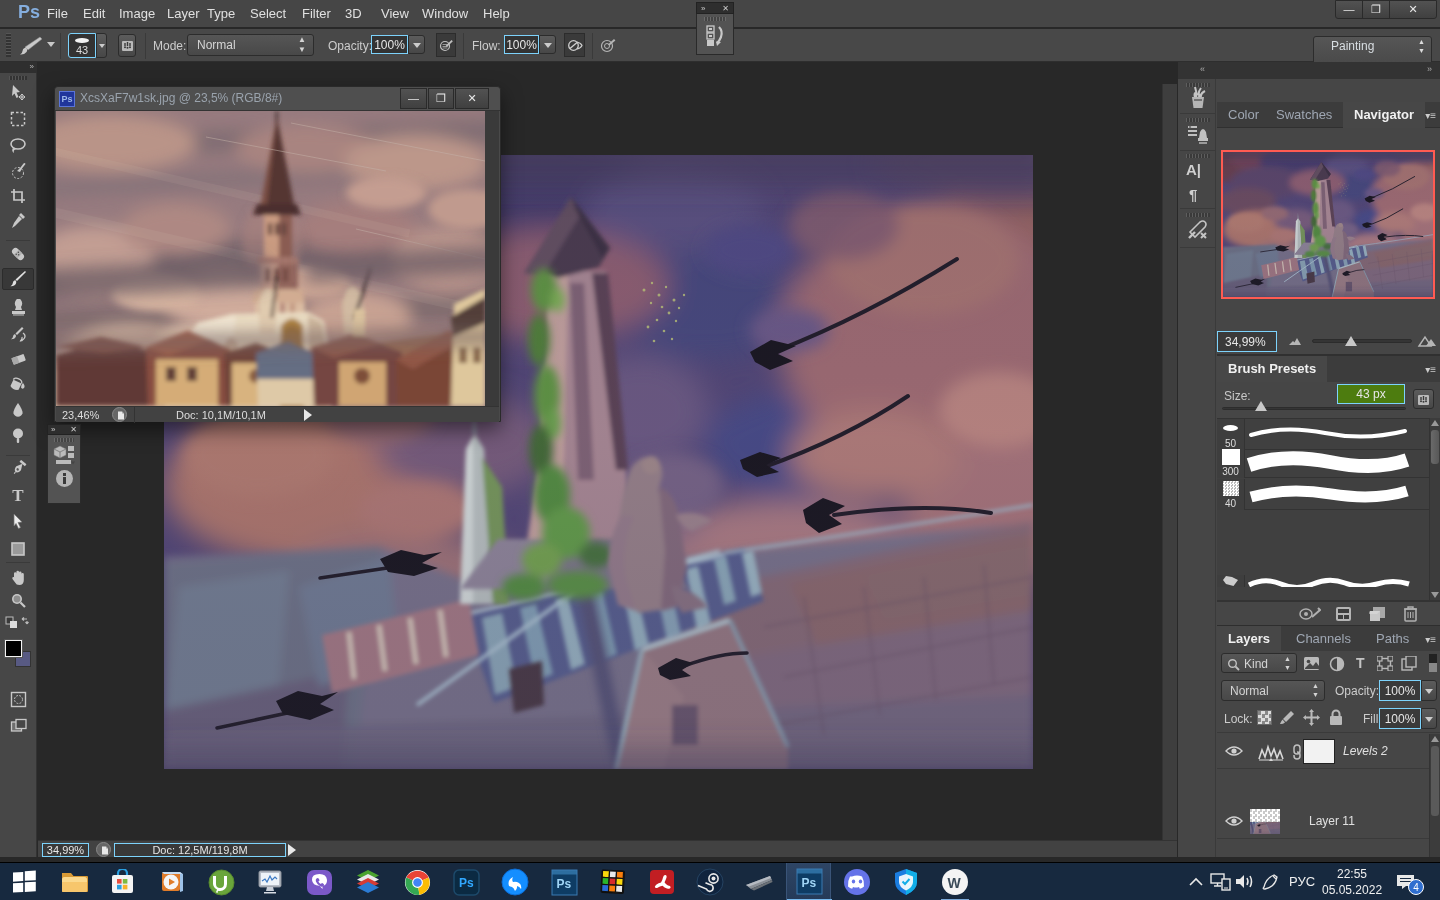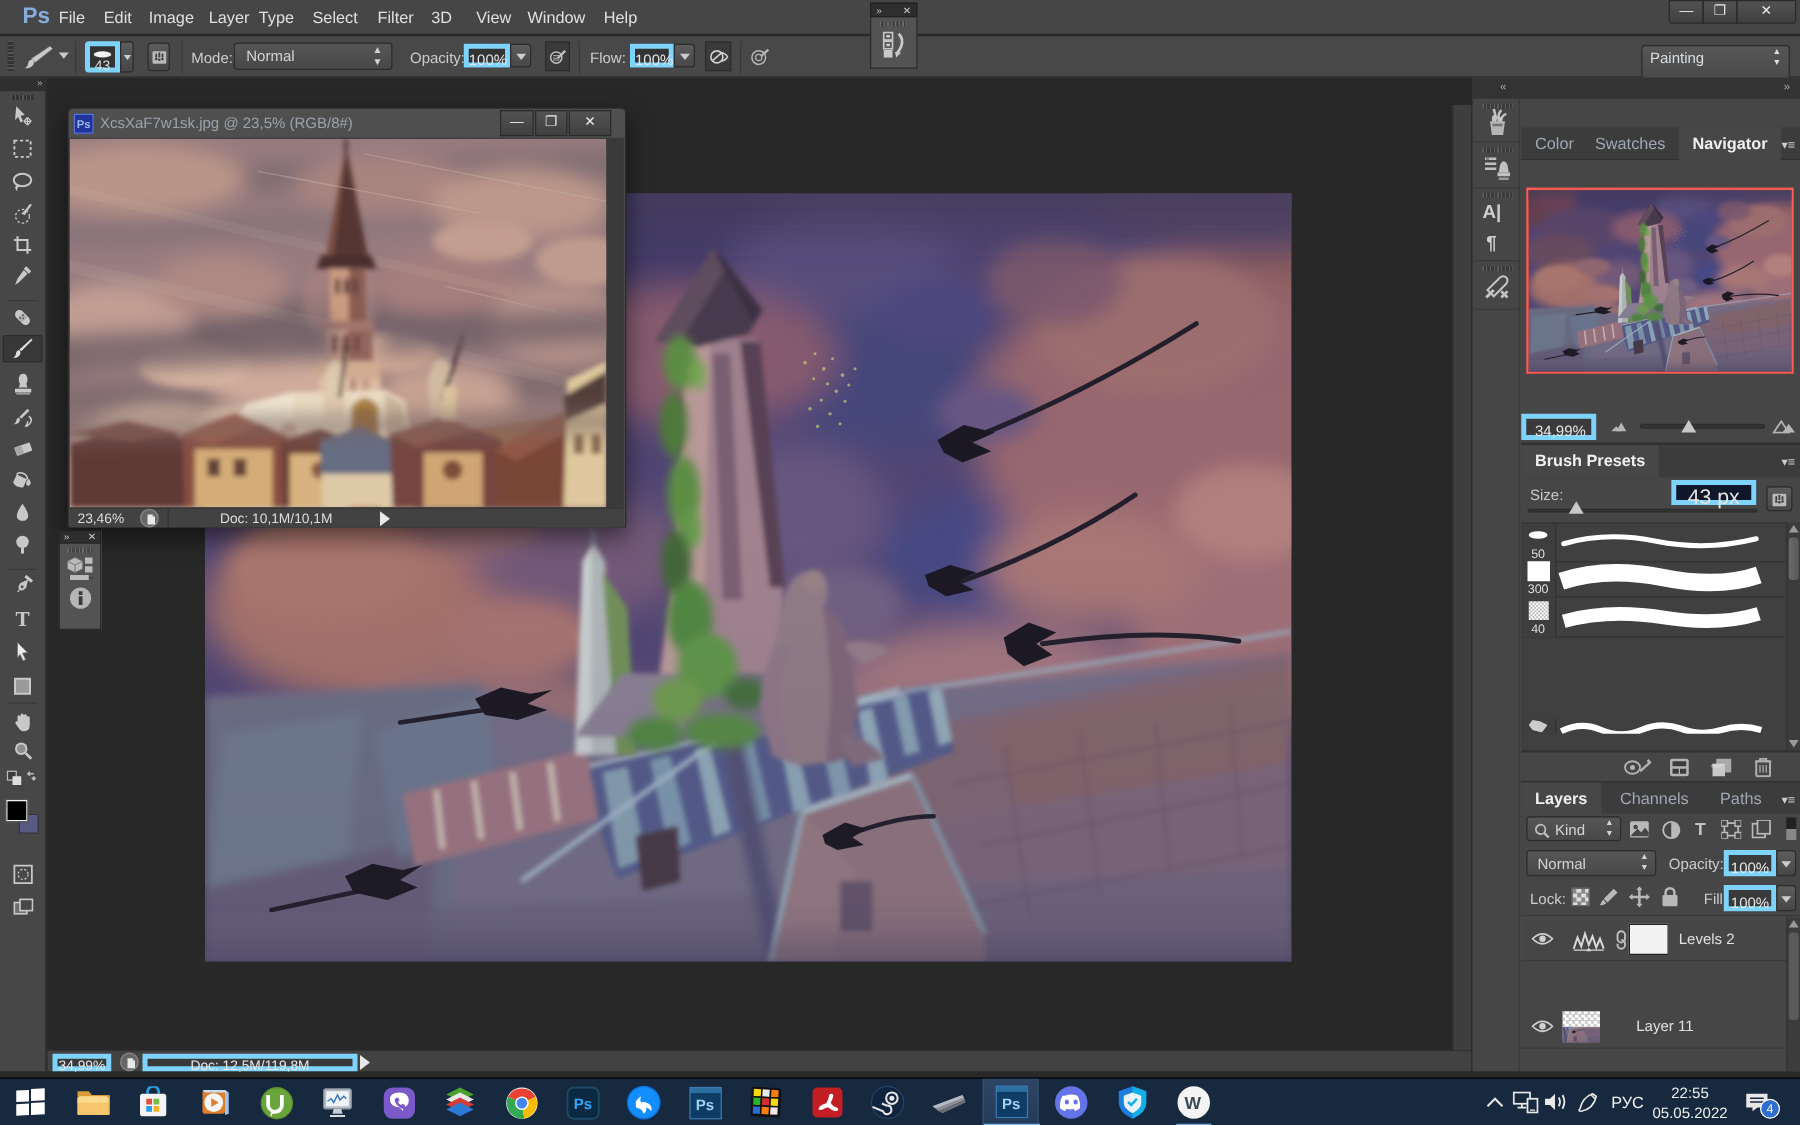--- a/index.html
+++ b/index.html
@@ -8,21 +8,21 @@
 
 #menubar{left:0;top:0;width:1440px;height:28px;background:#464646;border-bottom:1px solid #282828;}
 #menubar .mi{position:absolute;top:6px;font-size:13px;color:#e0e0e0;}
 #pslogo{position:absolute;left:18px;top:2px;font-size:18px;font-weight:bold;color:#85aede;}
 
 .wbtn{position:absolute;top:0;height:19px;background:linear-gradient(#525252,#404040);border:1px solid #2a2a2a;color:#e8e8e8;text-align:center;font-size:11px;line-height:17px;}
 
 #optbar{left:0;top:29px;width:1440px;height:33px;background:#484848;border-bottom:1px solid #2e2e2e;}
 .optlabel{position:absolute;top:10px;font-size:12px;color:#cccccc;}
 .dropdown{position:absolute;background:linear-gradient(#565656,#484848);border:1px solid #2c2c2c;border-radius:3px;color:#d4d4d4;font-size:12px;}
-.inset{position:absolute;background:#333333;border:4px solid #7dd3fc;color:#e6e6e6;font-size:12px;text-align:center;}
+.inset{position:absolute;background:#333333;border:1px solid #7dd3fc;color:#e6e6e6;font-size:12px;text-align:center;}
 .dbtn{position:absolute;background:linear-gradient(#5c5c5c,#474747);border:1px solid #2c2c2c;}
 .sep{position:absolute;top:4px;width:1px;height:26px;background:#3a3a3a;}
 
 #toolbar{left:0;top:62px;width:37px;height:795px;background:#474747;border-right:1px solid #333;}
 #toolbar .thead{position:absolute;left:0;top:0;width:37px;height:11px;background:#2f2f2f;color:#b5b5b5;font-size:8px;text-align:right;line-height:10px;padding-right:3px;}
 .tool{position:absolute;left:2px;width:32px;height:22px;display:flex;align-items:center;justify-content:center;}
 .tool.sel{background:#383838;border:1px solid #2c2c2c;border-radius:2px;}
 .tool svg{display:block;}
 
 #pasteboard{left:38px;top:84px;width:1124px;height:756px;background:#282828;}
@@ -135,21 +135,21 @@
         </svg>
     </div>
     <div class="sep" style="left:592px"></div>
     <div class="abs" style="left:600px;top:8px;">
       <svg width="17" height="17" viewBox="0 0 17 17">
           <circle cx="7" cy="9" r="5.5" fill="none" stroke="#b5b5b5" stroke-width="1.2"></circle>
           <circle cx="7" cy="9" r="2.5" fill="none" stroke="#b5b5b5" stroke-width="1"></circle>
           <path d="M14 2 L15.4 3.4 L9.5 8.5 L8 7.5Z" fill="#b5b5b5"></path>
         </svg>
     </div>
-    <div class="dropdown" style="left:1313px;top:7px;width:119px;height:32px;line-height:19px;padding-left:6px;font-size:12px;color:#d8dee2;">Painting<span style="position:absolute;right:6px;top:0;font-size:7px;line-height:9px;color:#ddd;">▲<br>▼</span></div>
+    <div class="dropdown" style="left:1313px;top:7px;width:119px;height:32px;line-height:19px;padding-left:17px;font-size:12px;color:#d8dee2;">Painting<span style="position:absolute;right:6px;top:0;font-size:7px;line-height:9px;color:#ddd;">▲<br>▼</span></div>
   </div>
 
   <div id="pasteboard" class="abs"></div>
   <div id="canvas" class="abs"><svg width="869" height="614" viewBox="0 0 869 614">
         <use href="#mainpaint"></use>
       </svg></div>
   <div id="vscroll" class="abs"></div>
   <div id="statusbar" class="abs">
     <div class="inset" style="left:4px;top:2px;width:47px;height:14px;line-height:13px;font-size:11px;background:#393939;">34,99%</div>
     <div class="abs" style="left:58px;top:1px;width:15px;height:15px;border-radius:50%;background:#666;border:1px solid #888;"><svg width="15" height="15" viewBox="0 0 15 15">
@@ -388,21 +388,21 @@
           </svg>
       </div>
       <div class="abs" style="left:0;top:252px;width:223px;height:2px;background:#303030;"></div>
 
       <div class="ptabrow" style="top:254px;background:#3c3c3c;">
         <div class="ptab act" style="left:0;font-weight:bold;">Brush Presets</div>
         <div class="pmenu" style="top:278px;position:absolute;right:4px;top:8px;">▾≡</div>
       </div>
       <div class="abs" style="left:0;top:279px;width:223px;height:32px;">
         <div class="abs" style="left:7px;top:8px;font-size:12px;color:#c8c8c8;">Size:</div>
-        <div class="inset" style="left:120px;top:3px;width:68px;height:20px;line-height:19px;font-size:17px;background:#0f172a;">43 px</div>
+        <div class="inset" style="left:120px;top:3px;width:68px;height:20px;line-height:19px;font-size:12px;background:#4d7c0f;">43 px</div>
         <div class="dbtn" style="left:196px;top:8px;width:21px;height:20px;border-radius:3px;display:flex;align-items:center;justify-content:center;">
             <svg width="13" height="13" viewBox="0 0 13 13">
               <rect x="1" y="2" width="11" height="10" rx="1" fill="#b9b9b9"></rect>
               <path d="M4 4 v3 M6.5 3 v4 M9 4 v3" stroke="#3a3a3a" stroke-width="1.4"></path>
               <circle cx="4" cy="8.2" r="1" fill="#3a3a3a"></circle>
               <circle cx="6.5" cy="8.8" r="1" fill="#3a3a3a"></circle>
               <circle cx="9" cy="8.2" r="1" fill="#3a3a3a"></circle>
             </svg>
           </div>
       </div>
@@ -539,21 +539,21 @@
       </div>
 
       <div class="lrow sel" style="top:632px;">
         <svg class="eye" viewBox="0 0 18 12">
             <path d="M1 6 Q9 -2 17 6 Q9 14 1 6Z" fill="none" stroke="#cfcfcf" stroke-width="1.4"></path>
             <circle cx="9" cy="6" r="2.6" fill="#cfcfcf"></circle>
           </svg>
         <div class="lthumb checker" style="outline:1.5px solid #fff;outline-offset:1px;"></div>
         <div class="lname">Layer 12</div>
       </div>
-      <div class="lrow" style="top:632px;">
+      <div class="lrow" style="top:632px;font-style:italic;">
         <svg class="eye" viewBox="0 0 18 12">
             <path d="M1 6 Q9 -2 17 6 Q9 14 1 6Z" fill="none" stroke="#cfcfcf" stroke-width="1.4"></path>
             <circle cx="9" cy="6" r="2.6" fill="#cfcfcf"></circle>
           </svg>
         <svg class="abs" style="left:40px;top:8px" width="30" height="20" viewBox="0 0 30 20">
             <path d="M2 17 L5 8 L8 15 L11 5 L14 14 L17 7 L20 16 L23 9 L26 17" fill="none" stroke="#d8d8d8" stroke-width="1.6"></path>
             <path d="M2 18 h24" stroke="#d8d8d8" stroke-width="1"></path>
             <polygon points="12,19 16,19 14,16" fill="#d8d8d8"></polygon>
           </svg>
         <svg class="abs" style="left:74px;top:10px" width="12" height="16" viewBox="0 0 12 16">

